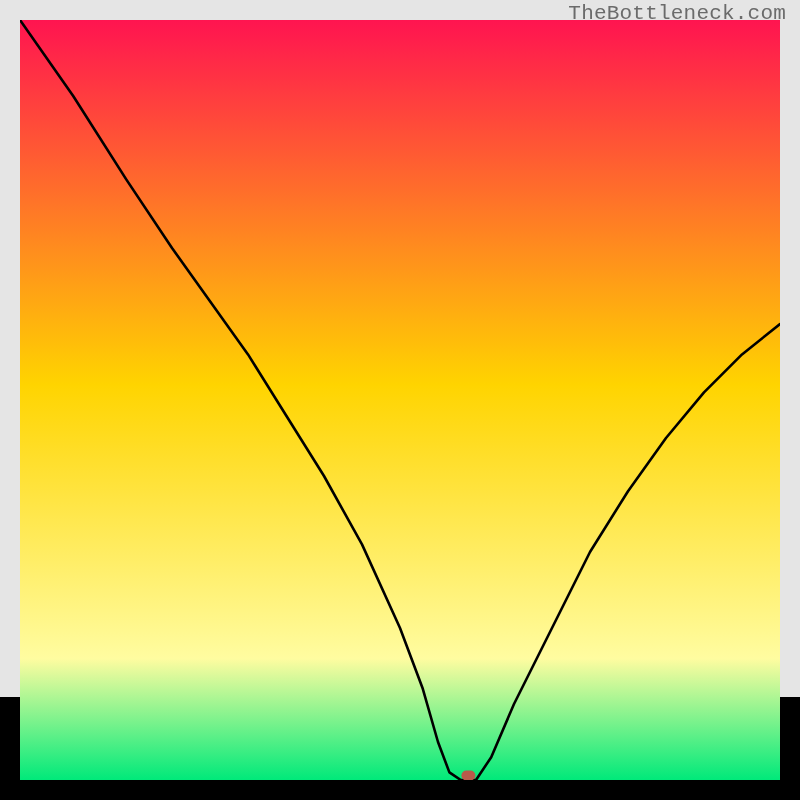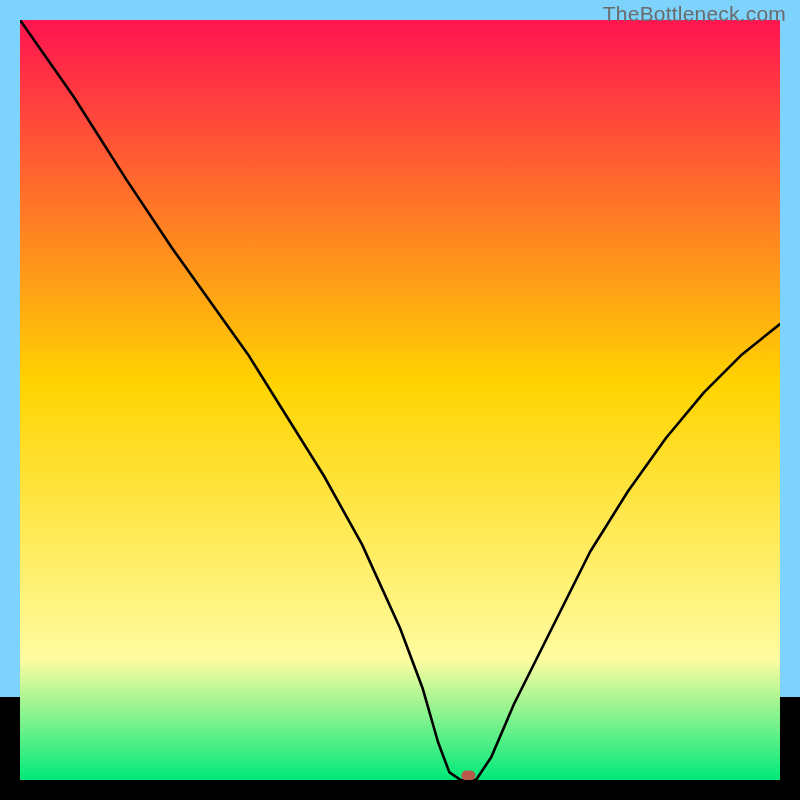--- a/index.html
+++ b/index.html
@@ -8,21 +8,22 @@
     width: 800px;
     height: 800px;
     background: #000;
     font-family: Arial, Helvetica, sans-serif;
     overflow: hidden;
   }
   .frame {
     position: relative;
     width: 800px;
     height: 697px;
-    background: #7dd3fc;
+    background: #e5e5e5;
+    font-family: Liberation Mono, monospace;
   }
   .watermark {
     position: absolute;
     top: 2px;
     right: 14px;
     color: #6b6b6b;
     font-size: 21px;
     font-weight: 500;
     letter-spacing: 0.2px;
     z-index: 10;

